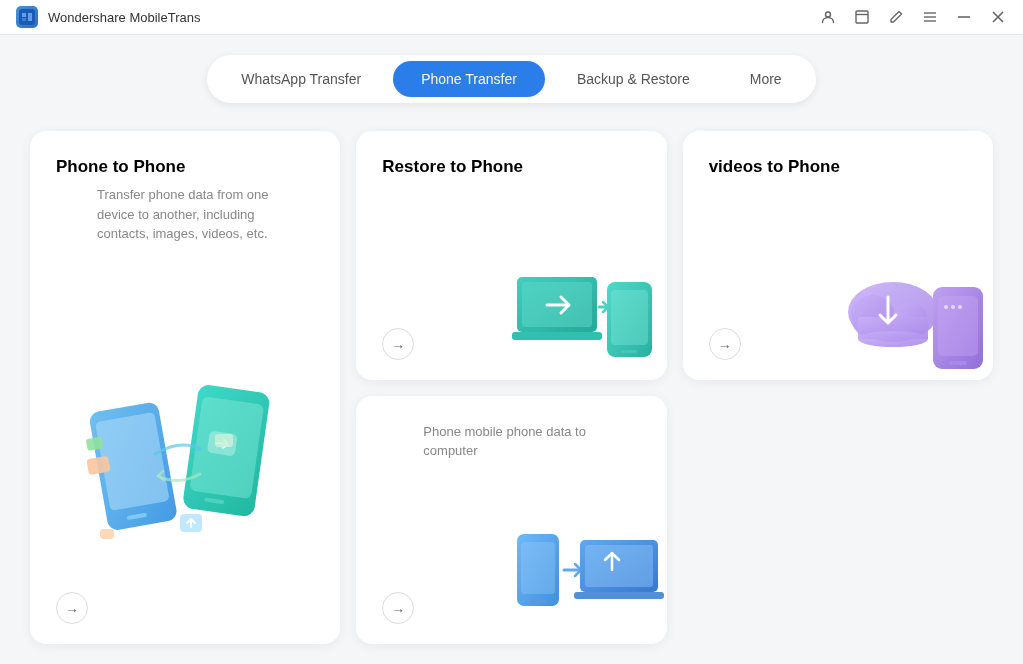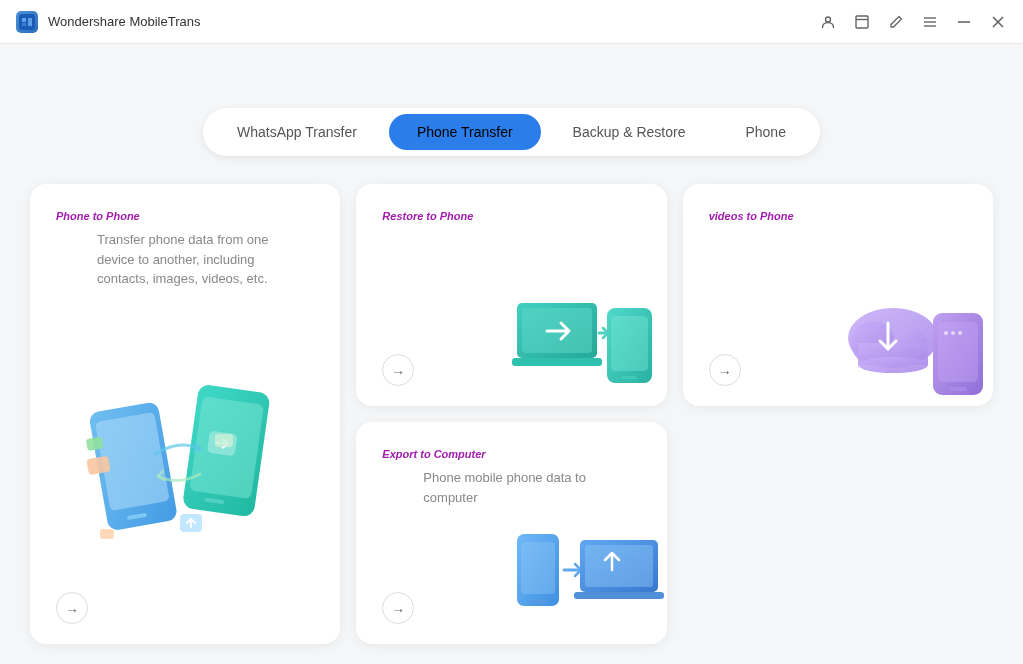--- a/index.html
+++ b/index.html
@@ -13,21 +13,21 @@
       flex-direction: column;
     }
 
     
     .titlebar {
       display: flex;
       align-items: center;
       justify-content: space-between;
       background: #ffffff;
       padding: 0 16px;
-      height: 44px;
+      height: 35px;
       border-bottom: 1px solid #e8e8e8;
       flex-shrink: 0;
     }
     .titlebar-left {
       display: flex;
       align-items: center;
       gap: 10px;
     }
     .app-icon {
       width: 22px;
@@ -80,35 +80,34 @@
     .nav-tabs {
       display: flex;
       align-items: center;
       background: #ffffff;
       border-radius: 30px;
       padding: 6px;
       gap: 4px;
       align-self: center;
       margin-bottom: 28px;
       box-shadow: 0 2px 8px rgba(0,0,0,0.08);
-      margin-top: 44px;
     }
     .nav-tab {
       padding: 10px 28px;
       border-radius: 24px;
       font-size: 14px;
       font-weight: 500;
       cursor: pointer;
       color: #555;
       white-space: nowrap;
       transition: all 0.2s;
     }
     .nav-tab.active {
       background: #2b7de9;
-      color: #000000;
+      color: #fef9c3;
     }
 
     
     .cards-grid {
       display: grid;
       grid-template-columns: 1fr 1fr 1fr;
       grid-template-rows: 1fr 1fr;
       gap: 16px;
       flex: 1;
     }
@@ -125,25 +124,24 @@
       cursor: pointer;
       transition: box-shadow 0.2s;
     }
 
     .card-large {
       grid-row: 1 / 3;
       grid-column: 1 / 2;
     }
 
     .card-title {
-      font-size: 11px;
+      font-size: 17px;
       font-weight: 700;
-      color: #a21caf;
+      color: #000000;
       margin-bottom: 8px;
-      font-style: italic;
     }
 
     .card-desc {
       font-size: 13px;
       color: #888;
       line-height: 1.5;
       max-width: 180px;
       margin-left: 41px;
     }
 
@@ -258,21 +256,21 @@
     </div>
   </div>
 </div>
 
 <div class="main-content">
 
   <div class="nav-tabs">
     <div class="nav-tab">WhatsApp Transfer</div>
     <div class="nav-tab active">Phone Transfer</div>
     <div class="nav-tab">Backup &amp; Restore</div>
-    <div class="nav-tab">Phone</div>
+    <div class="nav-tab">More</div>
   </div>
 
   <div class="cards-grid">
 
     <div class="card card-large">
       <div class="card-title">Phone to Phone</div>
       <div class="card-desc">Transfer phone data from one device to another, including contacts, images, videos, etc.</div>
 
       <div class="illus-phone-to-phone">
         <svg width="240" height="220" viewBox="0 0 240 220" fill="none" xmlns="http://www.w3.org/2000/svg">
@@ -400,21 +398,20 @@
               <stop offset="100%" stop-color="#9070d8"></stop>
             </linearGradient>
           </defs>
         </svg>
       </div>
 
       <div class="card-arrow">→</div>
     </div>
 
     <div class="card">
-      <div class="card-title">Export to Computer</div>
       <div class="card-desc">Phone mobile phone data to computer</div>
 
       <div class="illus-export">
         <svg width="155" height="120" viewBox="0 0 155 120" fill="none">
 
           <g transform="translate(5, 10)">
             <rect x="0" y="0" width="42" height="72" rx="7" fill="url(#bluePhoneGrad2)"></rect>
             <rect x="4" y="8" width="34" height="52" rx="4" fill="#90c8f8" opacity="0.4"></rect>
             <rect x="13" y="66" width="16" height="3" rx="1.5" fill="#5898e0"></rect>
           </g>

